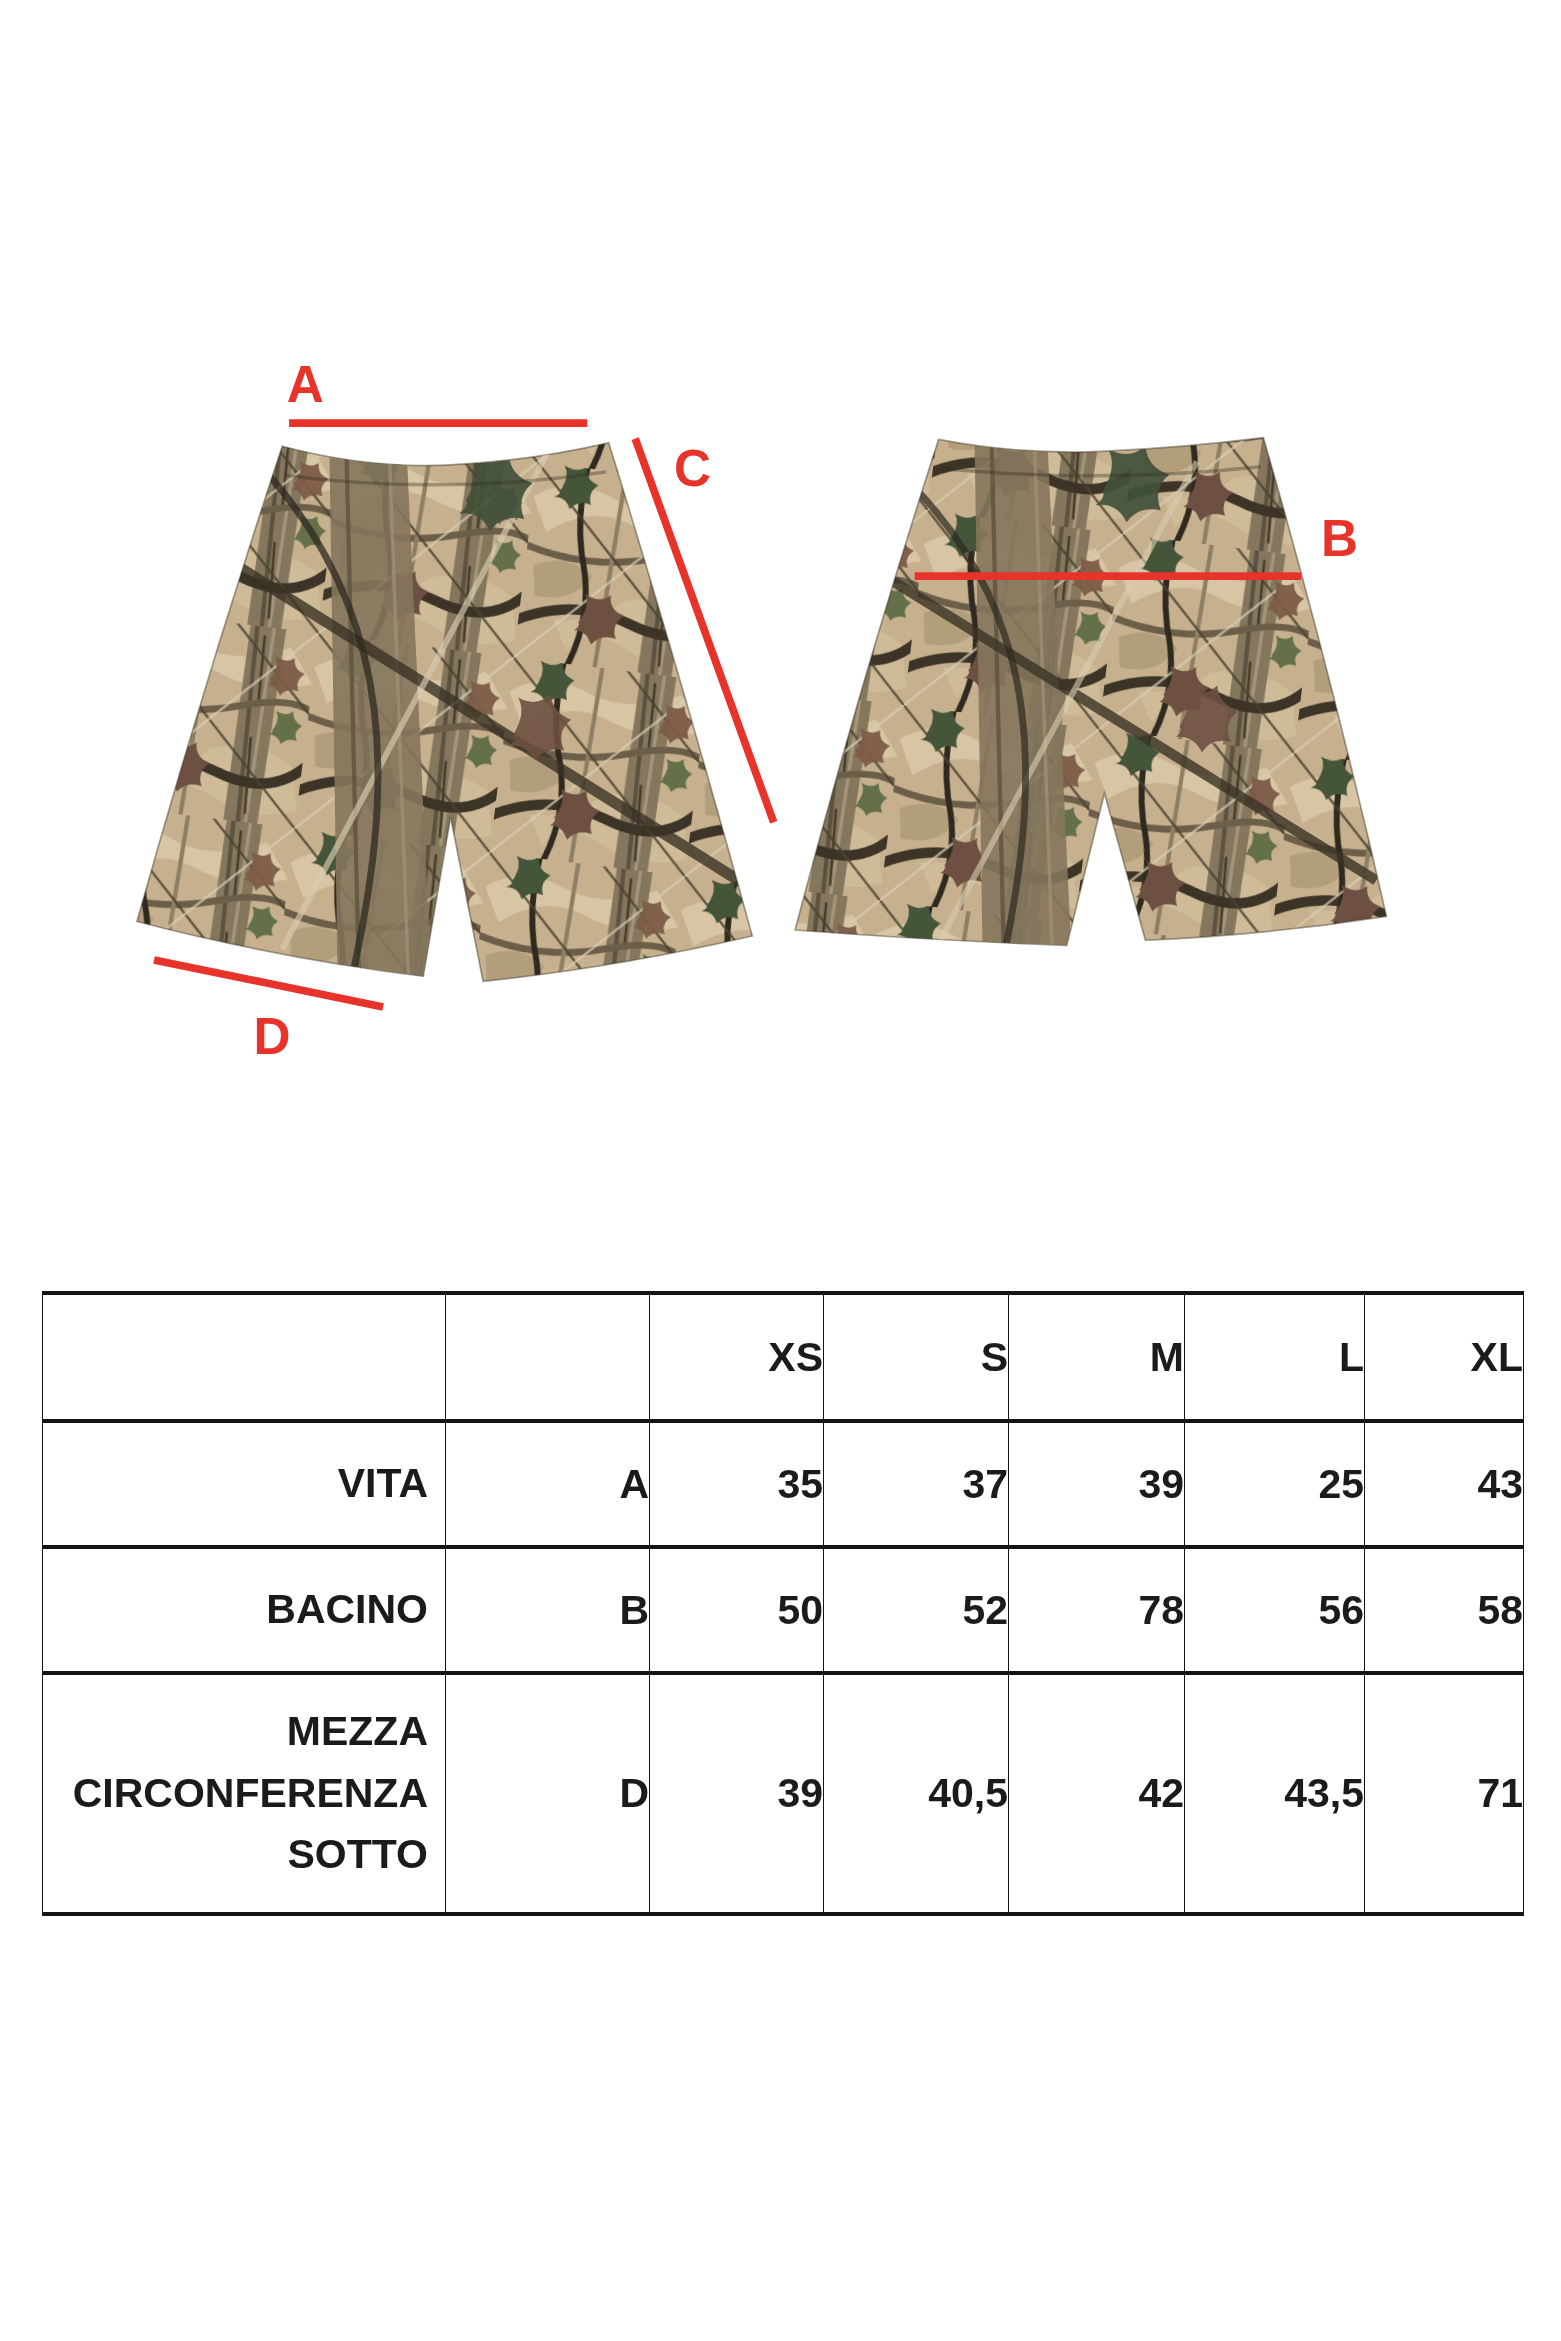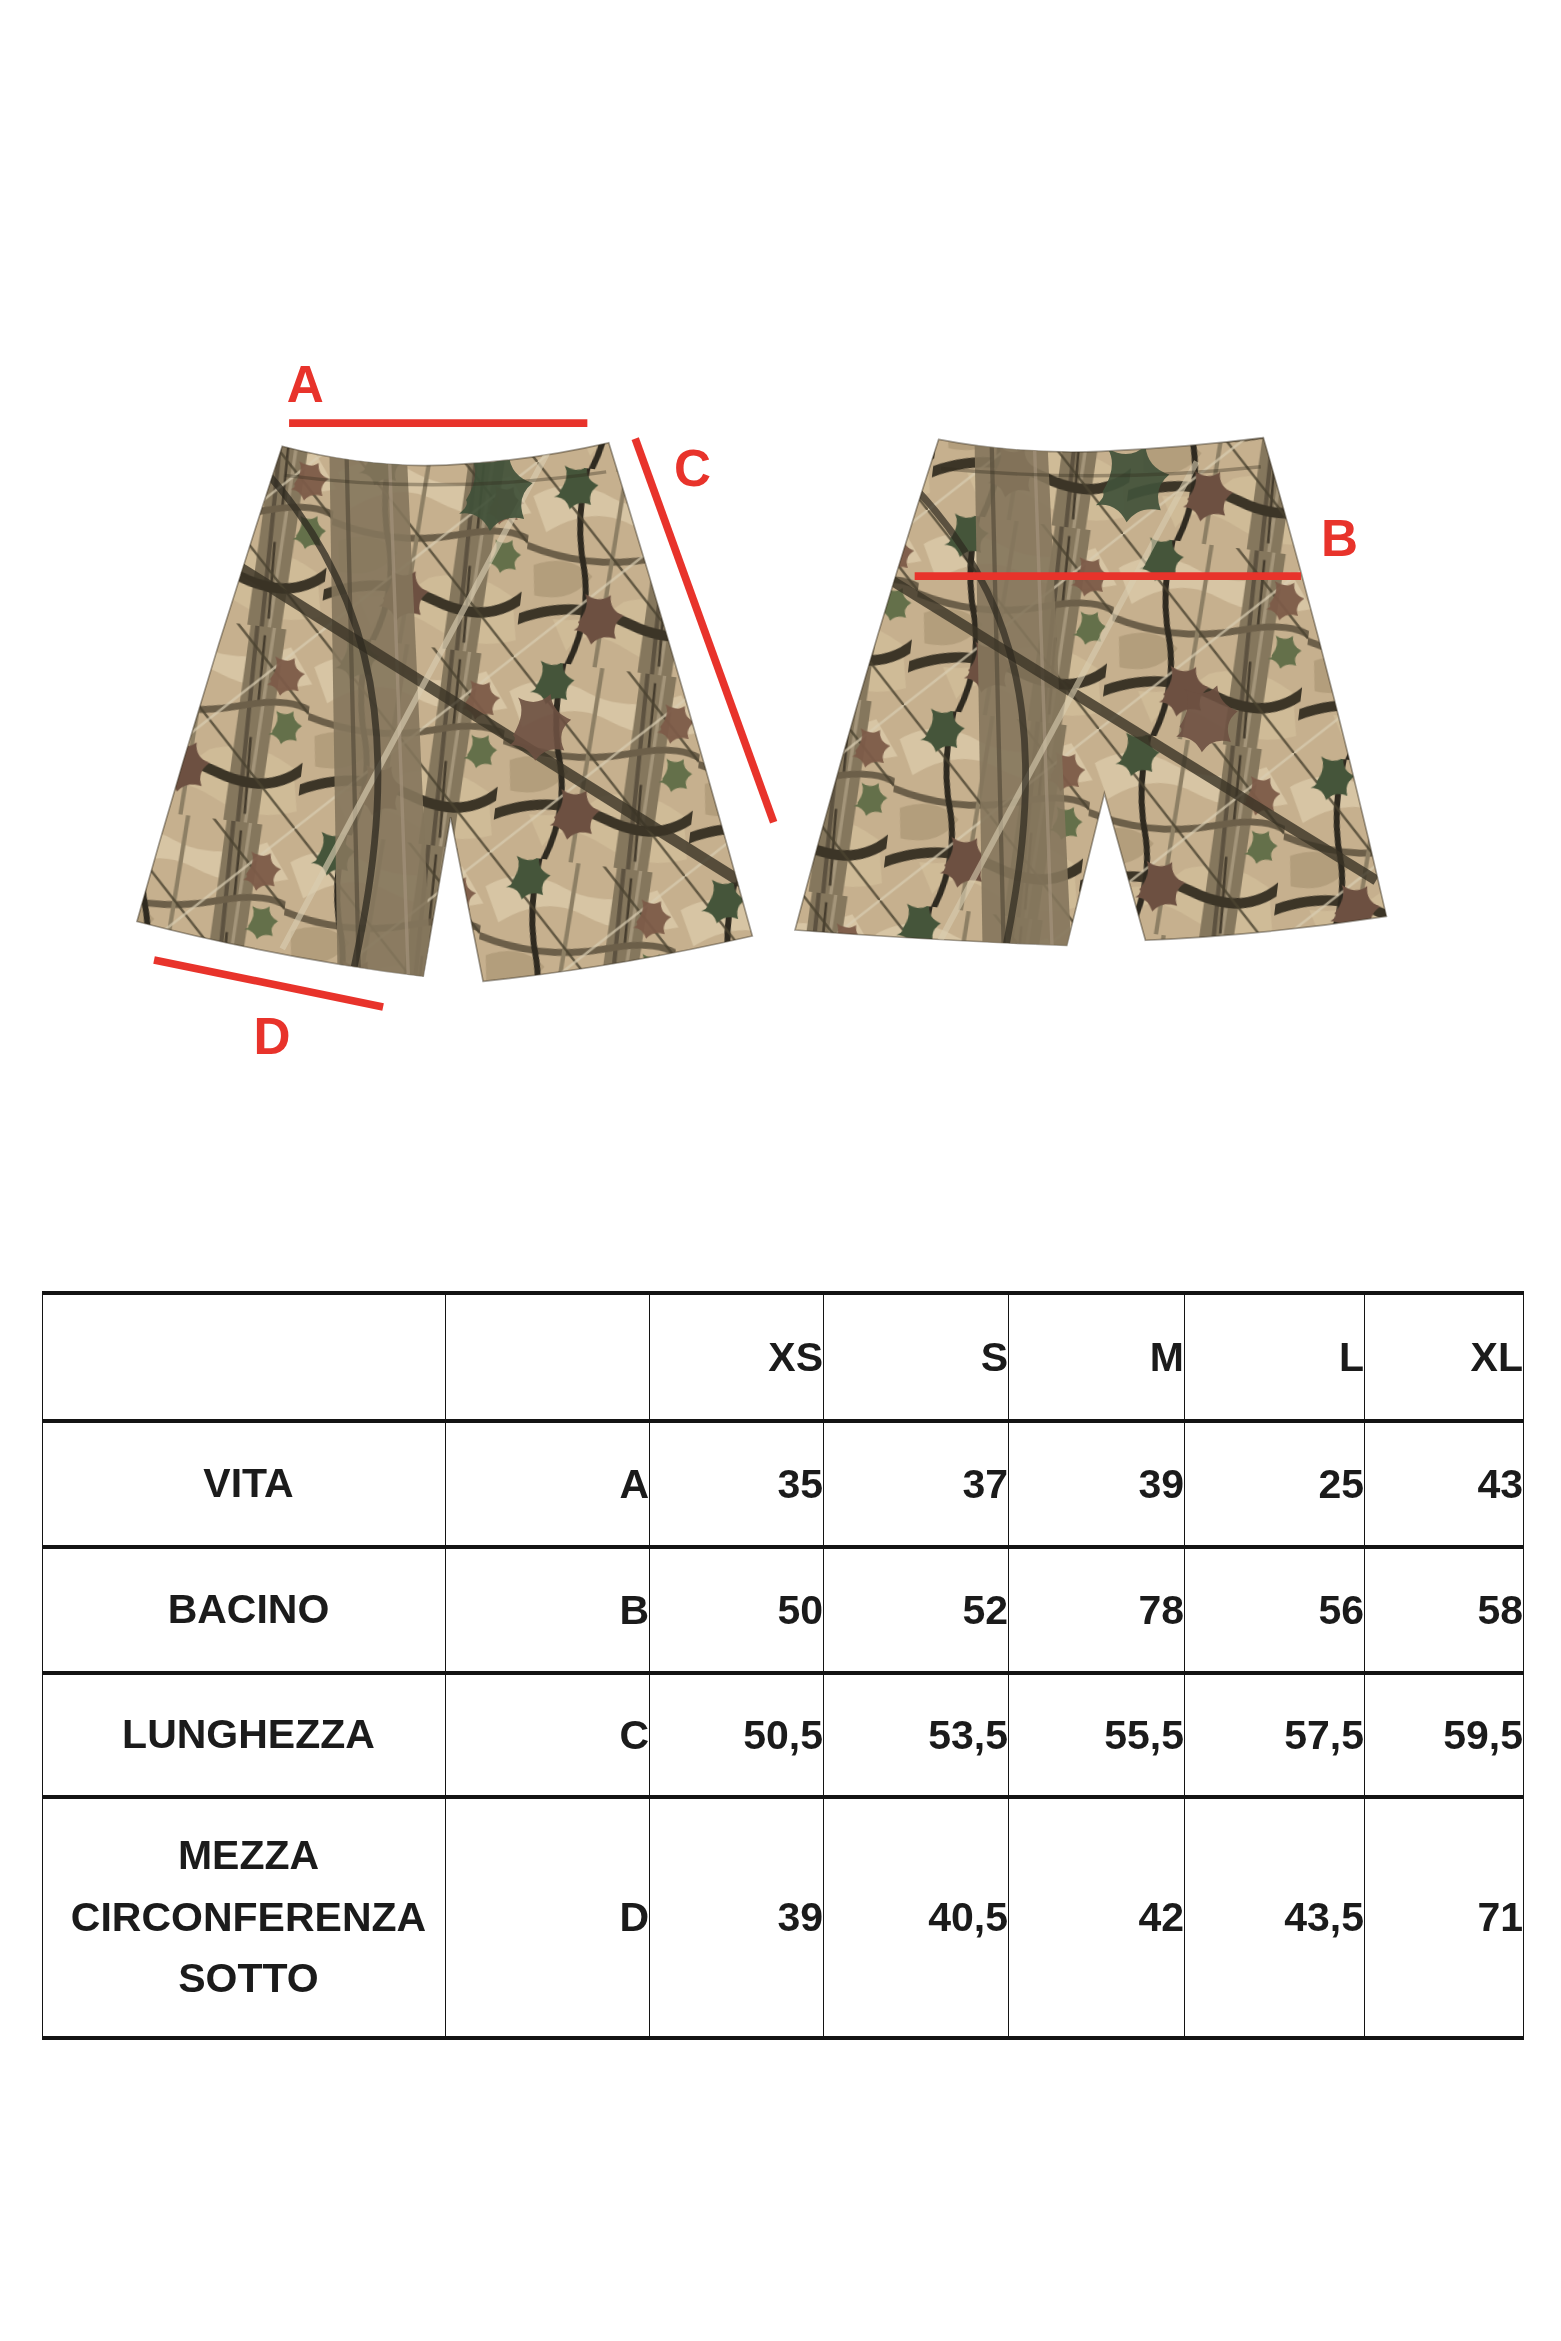--- a/index.html
+++ b/index.html
@@ -20,21 +20,21 @@
     border-collapse:collapse;table-layout:fixed;
   }
   .size-table td,.size-table th{
     border-top:4.3px solid #141414;border-bottom:4.3px solid #141414;
     border-left:1.7px solid #141414;border-right:1.7px solid #141414;
     font-size:41px;font-weight:bold;color:#1b1b1b;
     text-align:right;vertical-align:middle;padding:0;
     font-family:"Liberation Sans",sans-serif;
   }
   .size-table .row-label{
-    text-align:center;padding-left:26px;padding-right:17px;line-height:1.5;
+    text-align:right;padding-left:26px;padding-right:17px;line-height:1.5;
   }
 </style>
 </head>
 <body>
 
 <svg class="figure-svg" viewBox="0 400 1826 860">
   <defs>
     <pattern id="camo" width="230" height="230" patternUnits="userSpaceOnUse" patternTransform="rotate(7)">
       <rect width="230" height="230" fill="#c6b08e"></rect>
       <path d="M0 40 Q40 10 90 30 T200 20 L230 60 Q170 80 120 60 T20 80 Z" fill="#d7c5a4"></path>
@@ -137,29 +137,20 @@
   </tr>
   <tr style="height:126px">
     <td class="row-label">BACINO</td>
     <td>B</td>
     <td>50</td>
     <td>52</td>
     <td>78</td>
     <td>56</td>
     <td>58</td>
   </tr>
-  <tr style="height:124px">
-    <td class="row-label">LUNGHEZZA</td>
-    <td>C</td>
-    <td>50,5</td>
-    <td>53,5</td>
-    <td>55,5</td>
-    <td>57,5</td>
-    <td>59,5</td>
-  </tr>
   <tr style="height:241px">
     <td class="row-label">MEZZA CIRCONFERENZA SOTTO</td>
     <td>D</td>
     <td>39</td>
     <td>40,5</td>
     <td>42</td>
     <td>43,5</td>
     <td>71</td>
   </tr>
 </tbody>

